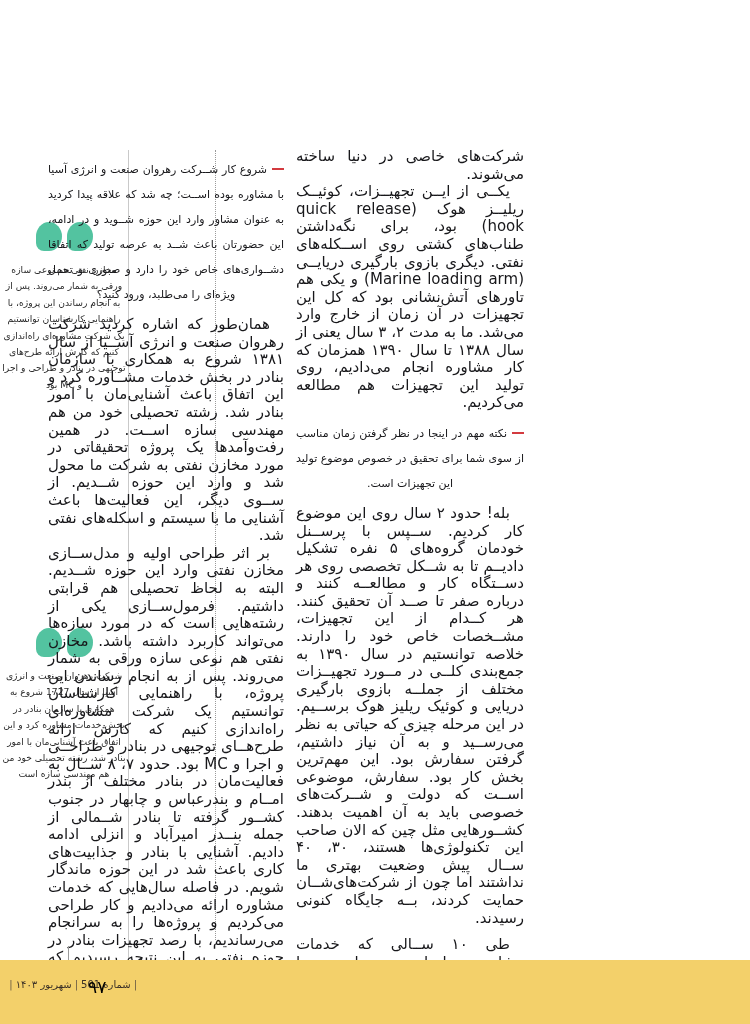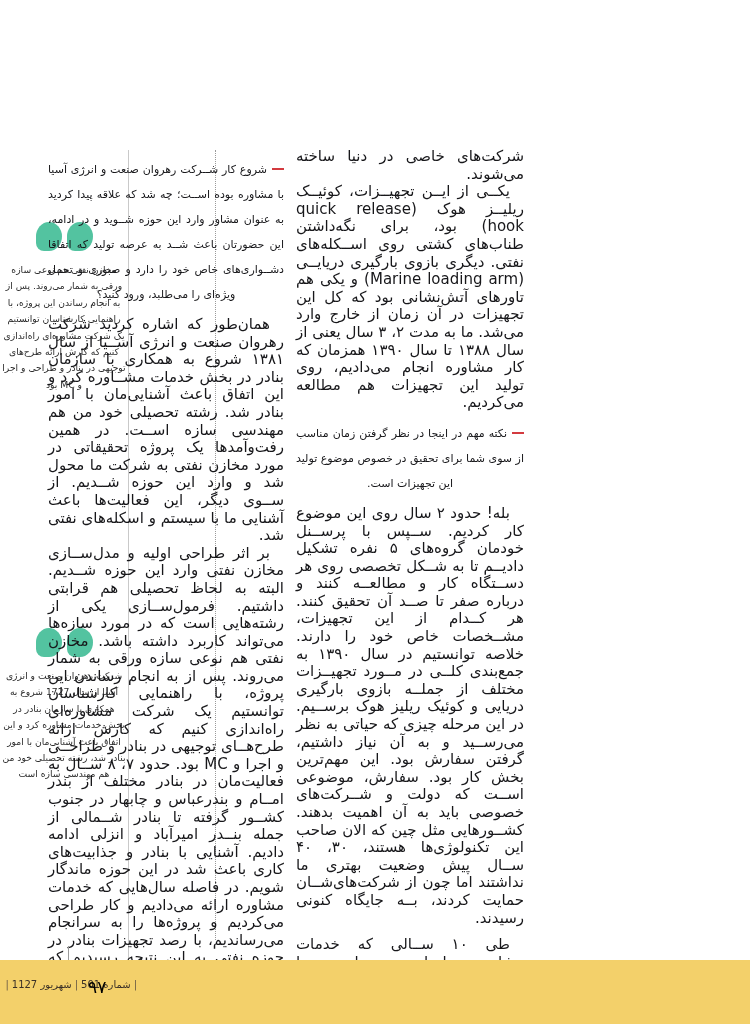--- a/index.html
+++ b/index.html
@@ -230,18 +230,18 @@
 
     <p class="indent">همان‌طور که اشاره کردید شرکت رهروان صنعت و انرژی آســیا از سال ۱۳۸۱ شروع به همکاری با سازمان بنادر در بخش خدمات مشــاوره کرد و این اتفاق باعث آشنایی‌مان با امور بنادر شد. رشته تحصیلی خود من هم مهندسی سازه اســت. در همین رفت‌وآمدها یک پروژه تحقیقاتی در مورد مخازن نفتی به شرکت ما محول شد و وارد این حوزه شــدیم. از ســوی دیگر، این فعالیت‌ها باعث آشنایی ما با سیستم و اسکله‌های نفتی شد.</p>
 
 
     <p class="indent">بر اثر طراحی اولیه و مدل‌ســازی مخازن نفتی وارد این حوزه شــدیم. البته به لحاظ تحصیلی هم قرابتی داشتیم. فرمول‌ســازی یکی از رشته‌هایی است که در مورد سازه‌ها می‌تواند کاربرد داشته باشد. مخازن نفتی هم نوعی سازه ورقی به شمار می‌روند. پس از به انجام رساندن این پروژه، با راهنمایی کارشناسان توانستیم یک شرکت مشاوره‌ای راه‌اندازی کنیم که کارش ارائه طرح‌هــای توجیهی در بنادر و طراحــی و اجرا و MC بود. حدود ۷، ۸ ســال به فعالیت‌مان در بنادر مختلف از بندر امــام و بندرعباس و چابهار در جنوب کشــور گرفته تا بنادر شــمالی از جمله بنــدر امیرآباد و انزلی ادامه دادیم. آشنایی با بنادر و جذابیت‌های کاری باعث شد در این حوزه ماندگار شویم. در فاصله سال‌هایی که خدمات مشاوره ارائه می‌دادیم و کار طراحی می‌کردیم و پروژه‌ها را به سرانجام می‌رساندیم، با رصد تجهیزات بنادر در حوزه نفتی به این نتیجه رسیدیم که قسمت عمده‌ای از تجهیزات مورد نیاز کشــور از خارج تأمین می‌شود. از آنجا که کار مشــاوره می‌کردیم، برآوردی هم از نظر حجم و قیمت تجهیزات وارداتی داشــتیم و اسنادش را تهیه کردیم. به عنوان مشاور، اگر کارفرمایی خرید داشت، با شرکت‌های خارجی ارتباط می‌گرفتیم تا مشــخصات فنی و قیمت نهایی را بــه کارفرما ارائه دهیم. در ایــن فرآیند متوجه شــدیم تجهیزات روی اســکله‌های نفتی منحصربه‌فرد هســتند و توســط</p>
   </div>
 
   <div class="footer">
     <div class="footer-tick"></div>
     <div class="footer-text">
-      <span class="footer-sep">|</span><span>شماره 501</span><span class="footer-sep">|</span><span>شهریور 1127</span><span class="footer-sep">|</span>
+      <span class="footer-sep">|</span><span>شماره 501</span><span class="footer-sep">|</span><span>شهریور ۱۴۰۳</span><span class="footer-sep">|</span>
     </div>
     <div class="footer-page">۹۷</div>
   </div>
 
 </div>
 
 </body></html>

